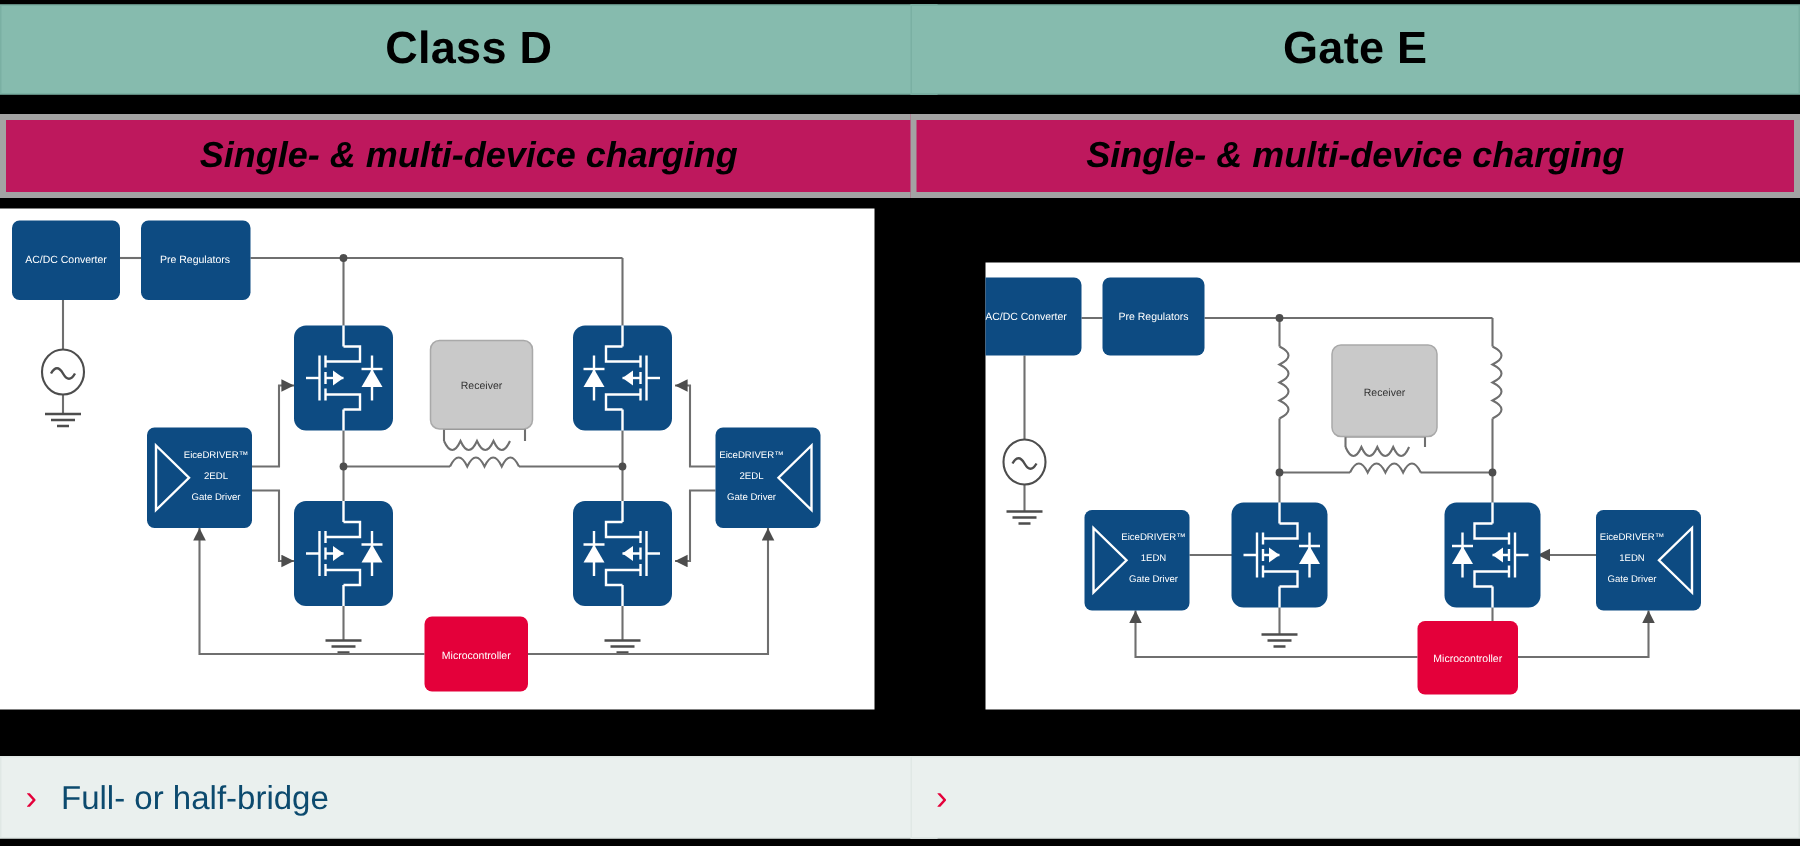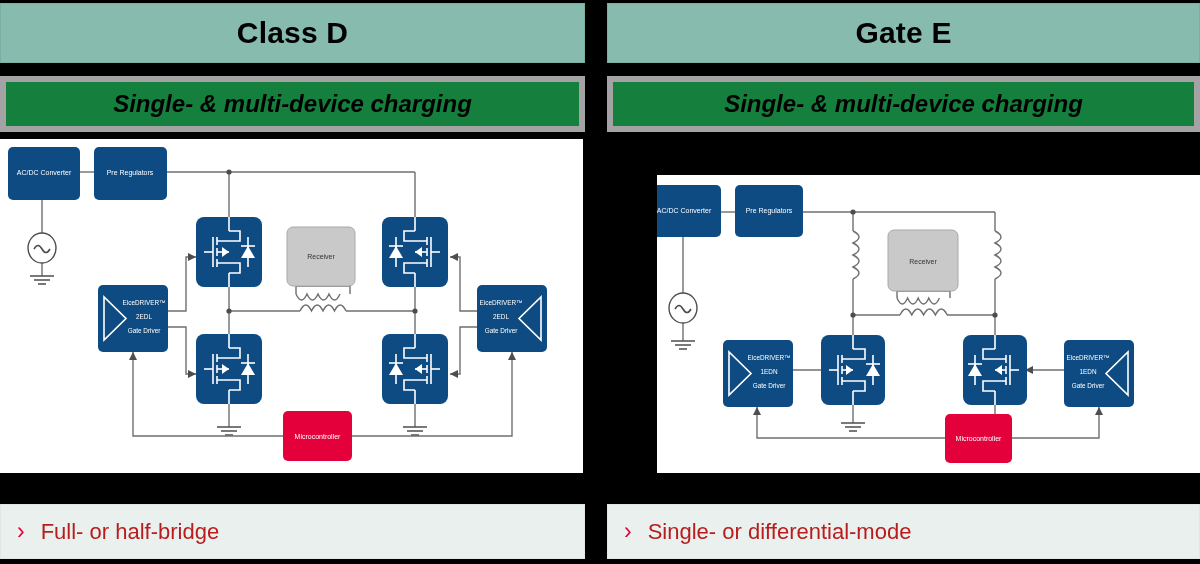--- a/index.html
+++ b/index.html
@@ -1,49 +1,49 @@
 <!DOCTYPE html>
 <html><head>
 <meta charset="utf-8">
 <style>
   html,body{margin:0;padding:0;background:#000;}
   body{width:1200px;height:564px;overflow:hidden;font-family:"Liberation Sans",sans-serif;}
   .stage{position:relative;width:1200px;height:564px;background:#000;}
 
   .panel{position:absolute;top:0;height:564px;}
-  .panel-left{left:0;width:585px;}
+  .panel-left{left:0;width:585px;padding-left:40px;}
   .panel-right{left:607px;width:593px;}
 
   .hdr{
     position:absolute;left:0;top:3px;width:100%;height:60px;
     background:#86bbae;border:1px solid #7ab0a3;
     display:flex;align-items:center;justify-content:center;
     box-sizing:border-box;
   }
   .hdr-text{font-size:30px;font-weight:bold;color:#000;letter-spacing:.2px;}
 
   .sub{
     position:absolute;left:0;top:76px;width:100%;height:56px;
-    background:#15803d;border:6px solid #a3a3a3;
+    background:#be185d;border:4px solid #a3a3a3;
     display:flex;align-items:center;justify-content:center;
     box-sizing:border-box;
   }
   .sub-text{font-size:24px;font-weight:bold;font-style:italic;color:#000;}
 
   .diagram{position:absolute;background:#fff;}
   .panel-left .diagram{left:0;top:139px;width:583px;height:334px;}
   .panel-right .diagram{left:50px;top:175px;width:543px;height:298px;}
 
   .foot{
     position:absolute;left:0;bottom:5px;width:100%;height:55px;
     background:#eaf0ee;border:1px solid #e0e8e5;
     display:flex;align-items:center;box-sizing:border-box;
   }
   .foot-bullet{color:#e4003a;font-size:23px;margin-left:16px;margin-right:16px;line-height:1;}
-  .foot-text{font-size:22px;color:#b91c1c;}
+  .foot-text{font-size:22px;color:#0c4a6e;}
 
   svg{display:block;}
   .wire{stroke:#6f6f6f;stroke-width:1.4;fill:none;}
   .wire-b{stroke:#4d4d4d;stroke-width:1.6;fill:none;}
   .blk{fill:#0d4b82;}
   .blktxt{fill:#ffffff;font-family:"Liberation Sans",sans-serif;font-size:7px;text-anchor:middle;}
   .blktxt-sm{fill:#ffffff;font-family:"Liberation Sans",sans-serif;font-size:6.4px;text-anchor:middle;}
   .rx{fill:#c9c9c9;stroke:#a9a9a9;stroke-width:1;}
   .rxtxt{fill:#333;font-family:"Liberation Sans",sans-serif;font-size:7px;text-anchor:middle;}
   .mcu{fill:#e4003a;}
@@ -360,17 +360,16 @@
 
         <g>
           <rect class="mcu" x="288" y="239" width="67" height="49" rx="5"></rect>
           <text class="blktxt" x="321.5" y="266">Microcontroller</text>
         </g>
       </svg>
     </div>
 
     <div class="foot">
       <span class="foot-bullet">›</span>
-      <span class="foot-text">Single- or differential-mode</span>
     </div>
   </div>
 
 </div>
 
 </body></html>

